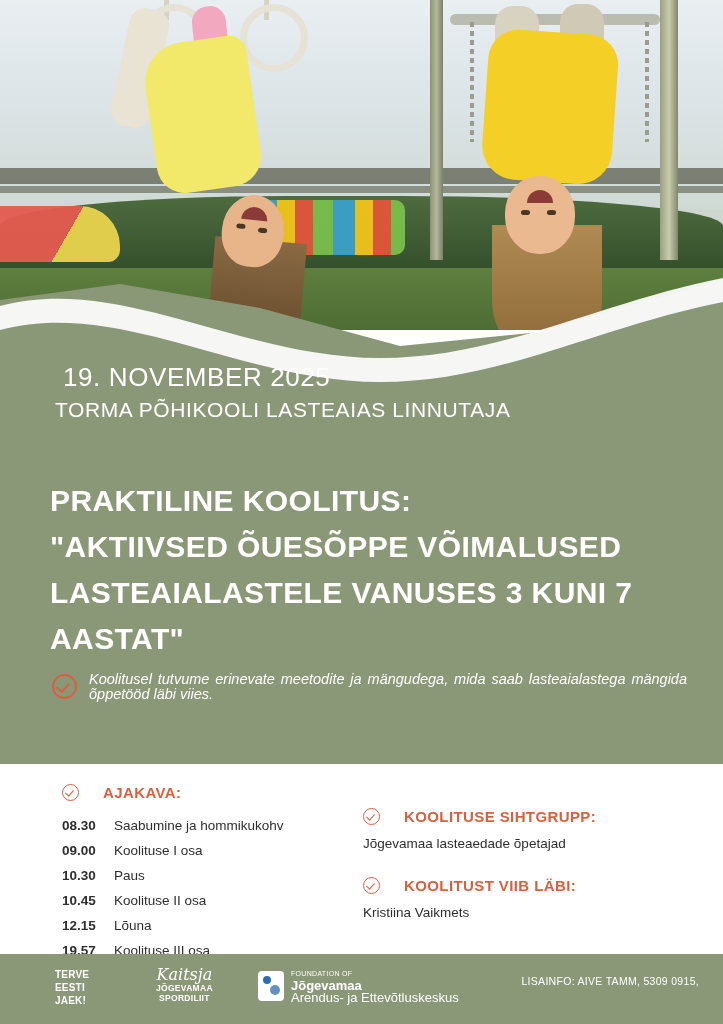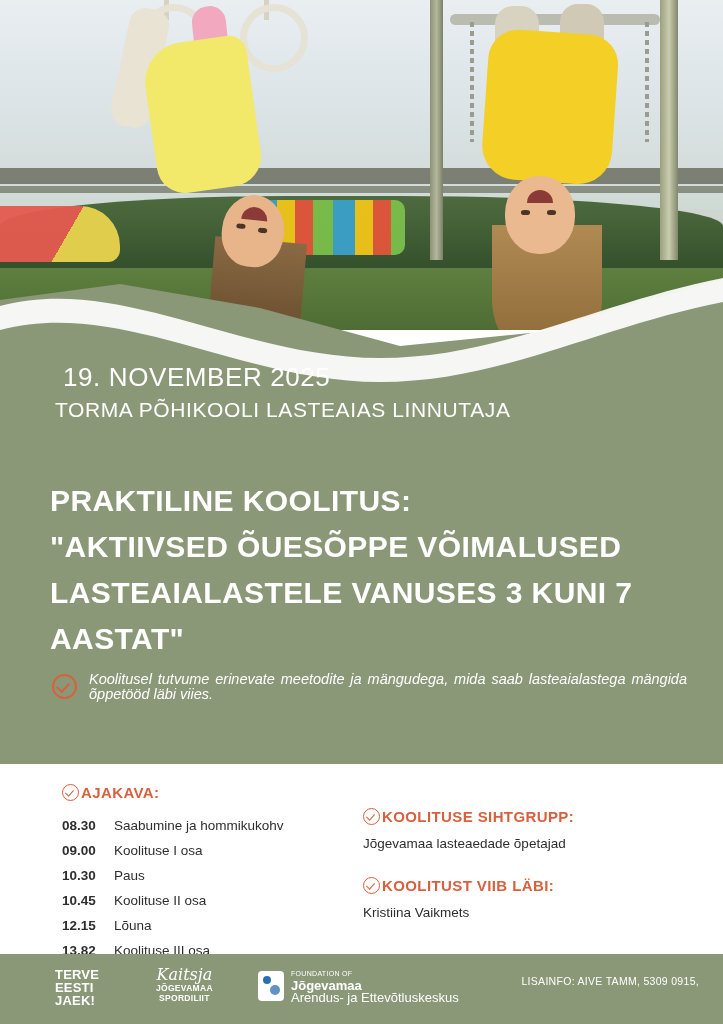--- a/index.html
+++ b/index.html
@@ -280,21 +280,21 @@
     width: 723px; height: 190px;
     background: #ffffff;
     z-index: 5;
   }
   .col-left { position: absolute; left: 62px; top: 20px; width: 300px; }
   .col-right { position: absolute; left: 363px; top: 44px; width: 330px; }
 
   .sec-head {
     display: flex;
     align-items: center;
-    gap: 2px;
+    gap: 24px;
     color: #d9603e;
     font-weight: bold;
     font-size: 15px;
     letter-spacing: .4px;
   }
   .sec-head .check-circle { width: 15px; height: 15px; border-width: 1.6px; margin-top: 0; }
   .sec-head .check-circle::after { left: 3.5px; top: 2.5px; width: 4px; height: 7px; border-width: 0 1.6px 1.6px 0; }
 
   .schedule {
     margin-top: 12px;
@@ -318,21 +318,21 @@
   
   .footer {
     position: absolute;
     top: 954px; left: 0;
     width: 723px; height: 70px;
     background: #8a9878;
     z-index: 6;
   }
   .logo1 {
     position: absolute; left: 55px; top: 14px;
-    color: #ffffff; font-weight: bold; font-size: 13px;
+    color: #ffffff; font-weight: bold; font-size: 10px;
     line-height: 13px; letter-spacing: .2px;
   }
   .logo1 span { display: block; }
   .logo2 {
     position: absolute; left: 140px; top: 12px;
     color: #ffffff; text-align: center; margin-left: 16px;
   }
   .logo2 .script {
     font-family: "DejaVu Serif", serif;
     font-style: italic;
@@ -469,21 +469,21 @@
         </div>
         <div class="sch-row">
           <span class="sch-time">10.45</span>
           <span class="sch-label">Koolituse II osa</span>
         </div>
         <div class="sch-row">
           <span class="sch-time">12.15</span>
           <span class="sch-label">Lõuna</span>
         </div>
         <div class="sch-row">
-          <span class="sch-time">13.82</span>
+          <span class="sch-time">19.57</span>
           <span class="sch-label">Koolituse III osa</span>
         </div>
       </div>
     </div>
 
     <div class="col-right">
       <div class="sec-head">
         <span class="check-circle"></span>
         <span>KOOLITUSE SIHTGRUPP:</span>
       </div>

